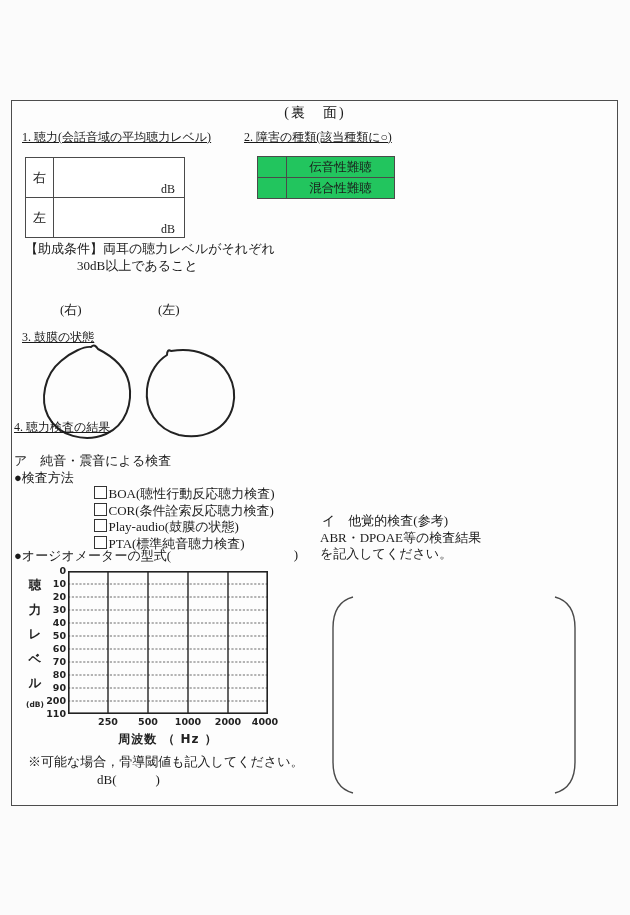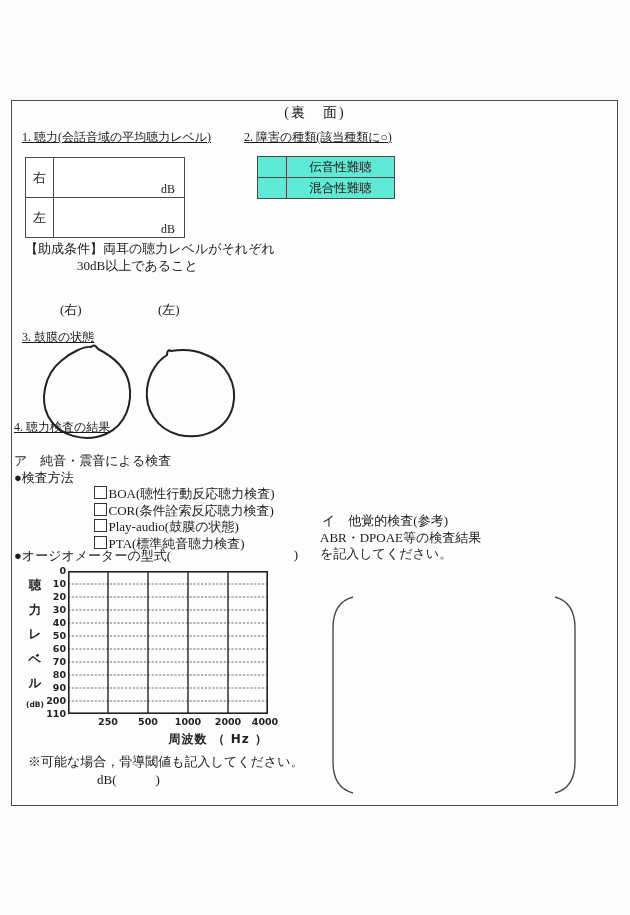--- a/index.html
+++ b/index.html
@@ -15,42 +15,42 @@
     border:1.5px solid #4d4d4d;background:#fdfdfd;}
   .title{left:0;top:104px;width:630px;text-align:center;font-size:14px;letter-spacing:2px;}
   .h{font-size:12px;text-decoration:underline;}
   
   .t1{position:absolute;left:25px;top:157px;width:158px;border:1.5px solid #4a4a4a;background:#fff;}
   .t1-row{display:flex;height:39px;}
   .t1-row + .t1-row{border-top:1.5px solid #4a4a4a;}
   .t1-label{width:27px;border-right:1.5px solid #4a4a4a;display:flex;align-items:center;justify-content:center;}
   .t1-value{flex:1;display:flex;align-items:flex-end;justify-content:flex-end;padding-right:9px;font-size:12px;}
   
-  .t2{position:absolute;left:257px;top:156px;width:136px;border:1.3px solid #4a4a4a;background:#5eead4;}
+  .t2{position:absolute;left:257px;top:156px;width:136px;border:1.3px solid #4a4a4a;background:#22c55e;}
   .t2-row{display:flex;height:20px;}
   .t2-row + .t2-row{border-top:1.3px solid #4a4a4a;}
   .t2-mark{width:28px;border-right:1.3px solid #4a4a4a;}
   .t2-text{flex:1;text-align:center;font-size:12.5px;line-height:20px;}
   
   .chk{display:inline-block;width:11px;height:11px;border:1.2px solid #333;
     margin-right:2px;vertical-align:-1px;background:#fff;}
   
   .audline{position:absolute;left:14px;top:547px;width:284px;display:flex;}
   .audline .gap{flex:1;}
   
   .plot{position:absolute;left:68px;top:571px;width:200px;height:143px;}
   .ytick{position:absolute;width:26px;left:40px;text-align:right;
     font-family:"DejaVu Sans","Liberation Sans",sans-serif;font-weight:bold;font-size:9.5px;color:#222;}
   .xtick{position:absolute;top:716px;width:44px;text-align:center;
     font-family:"DejaVu Sans","Liberation Sans",sans-serif;font-weight:bold;font-size:9.5px;color:#222;}
   .ylab{position:absolute;left:26px;top:577px;height:132px;width:18px;
     display:flex;flex-direction:column;justify-content:space-between;align-items:center;
     font-family:"DejaVu Sans","Liberation Sans",sans-serif;font-weight:bold;font-size:12.5px;color:#222;}
   .ylab .unit{font-size:7.5px;}
-  .xlab{position:absolute;left:68px;top:731px;width:200px;text-align:right;
+  .xlab{position:absolute;left:68px;top:731px;width:200px;text-align:center;
     font-family:"DejaVu Sans","Liberation Sans",sans-serif;font-weight:bold;font-size:12px;color:#222;letter-spacing:1px;}
   svg{display:block;}
 </style>
 </head>
 <body>
 
 <div class="sheet"></div>
 
 <div class="abs title">(裏　面)</div>
 

